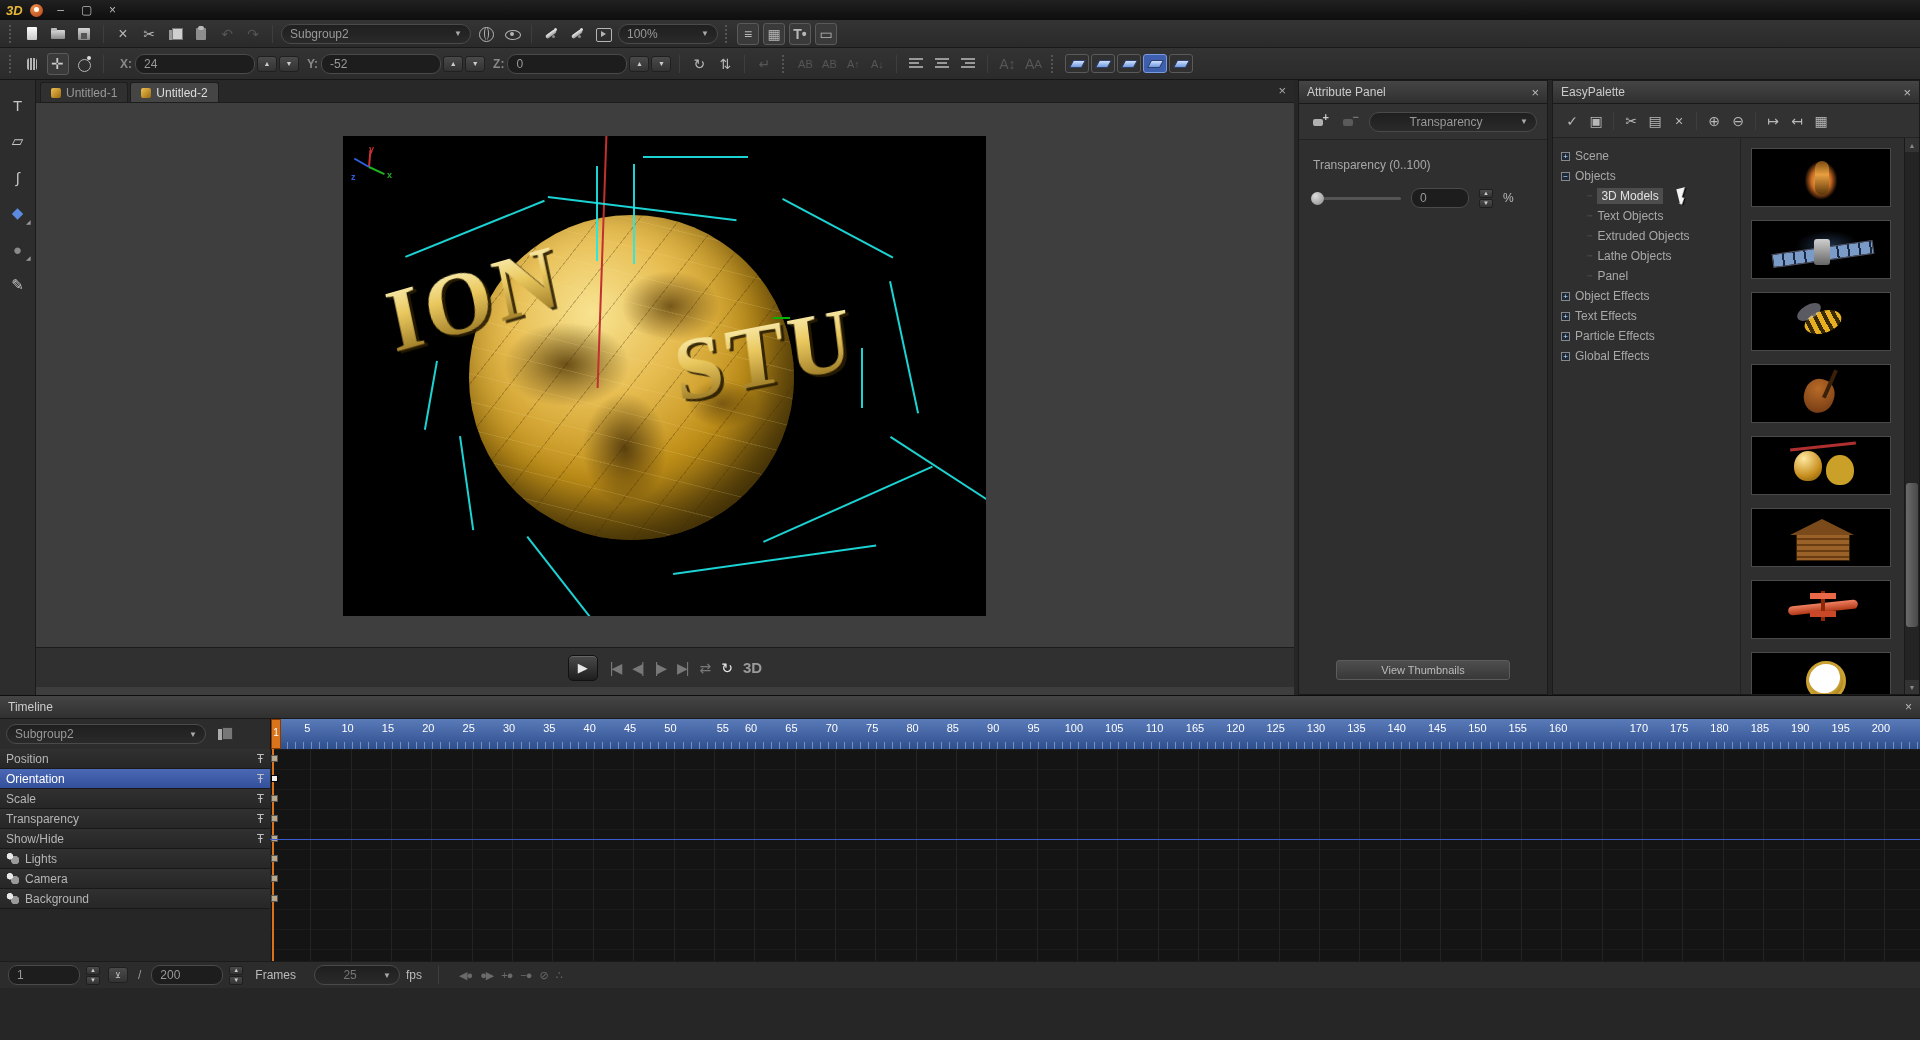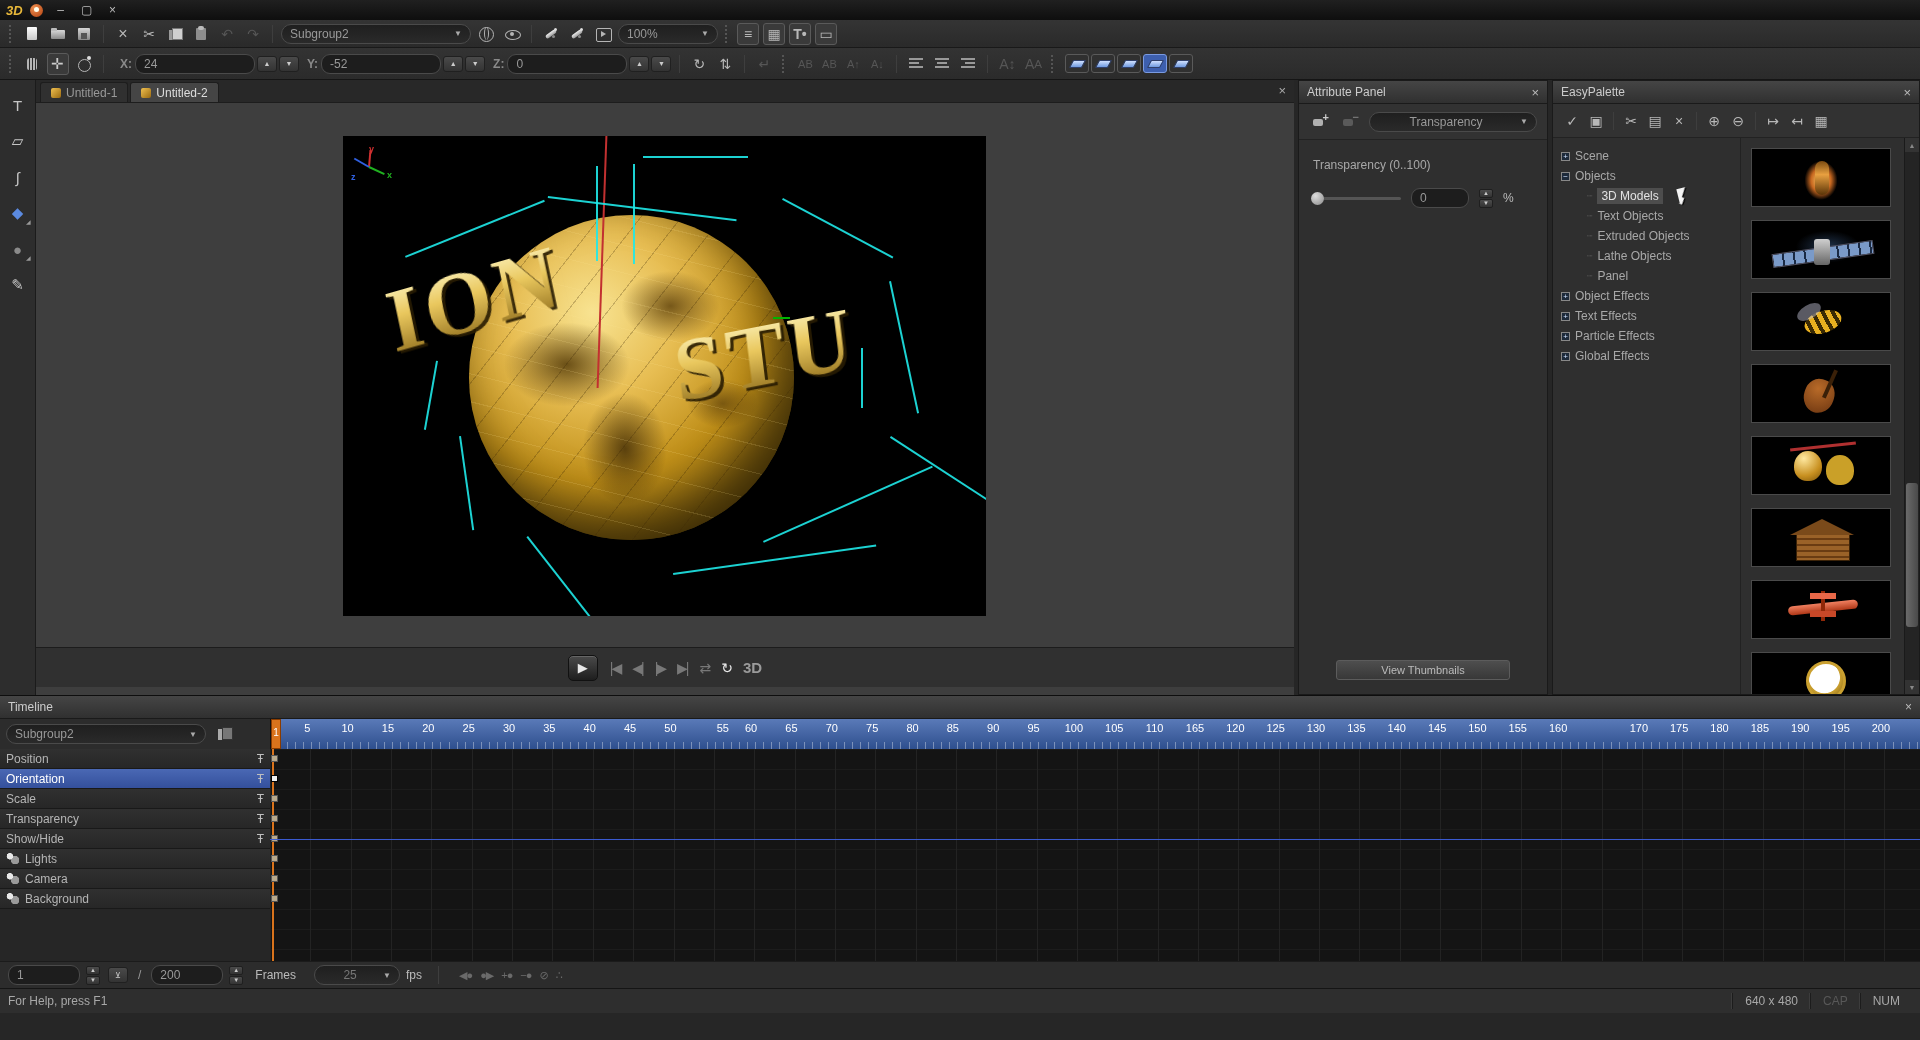--- a/index.html
+++ b/index.html
@@ -709,23 +709,15 @@
           <span class="nav-ic">◀●</span>
           <span class="nav-ic">●▶</span>
           <span class="nav-ic">+●</span>
           <span class="nav-ic">−●</span>
           <span class="nav-ic">⊘</span>
           <span class="nav-ic">∴</span>
         </span>
     </div>
   </div>
 
-  <div class="statusbar">
-    <span>For Help, press F1</span>
-    <div class="sb-right">
-      <span class="sb-cell">640 x 480</span>
-      <span class="sb-cell dim">CAP</span>
-      <span class="sb-cell">NUM</span>
-    </div>
-  </div>
 
   <div class="cursor"></div>
 </div>
 
 </body></html>

